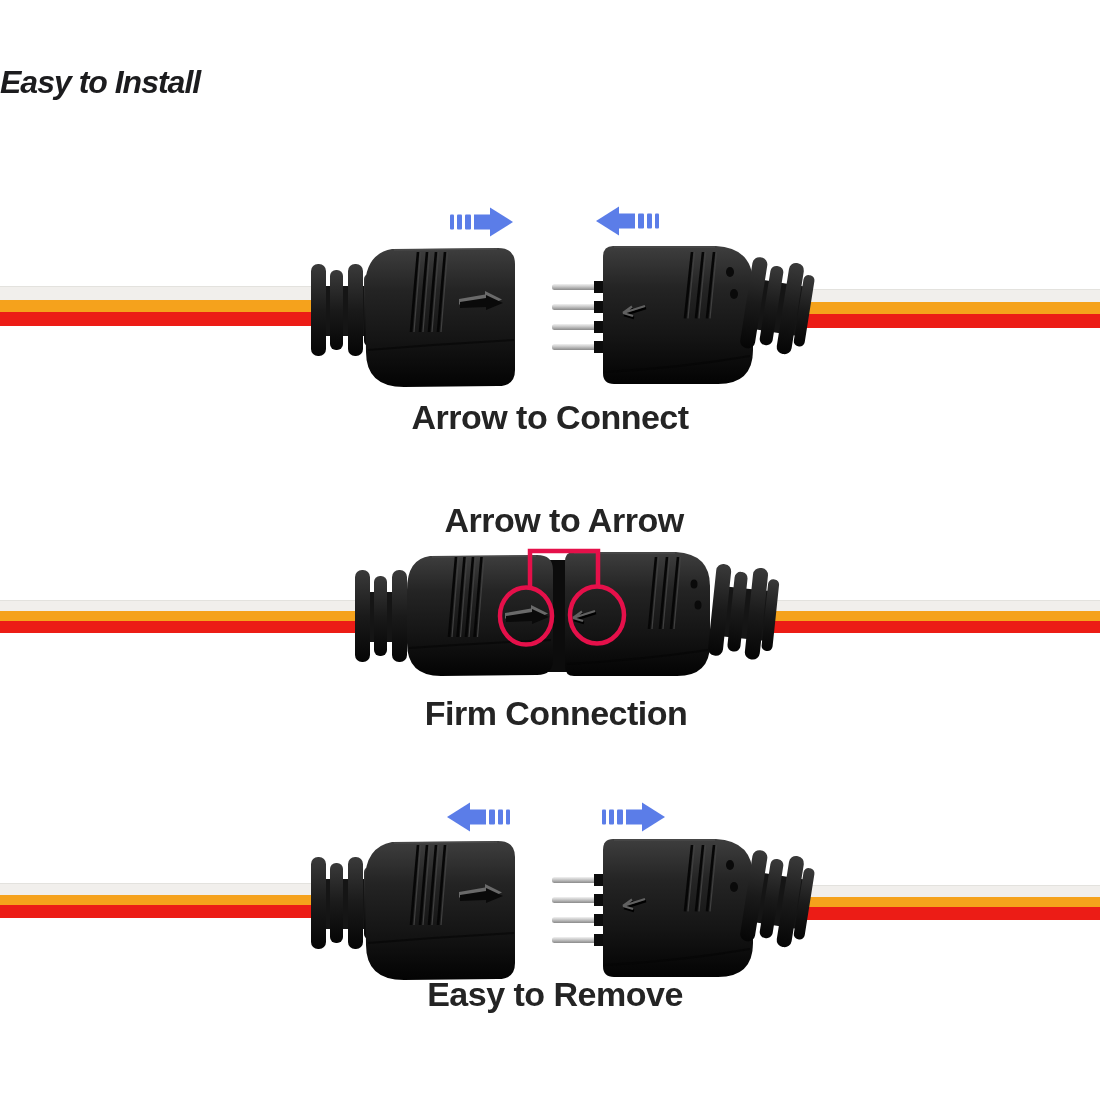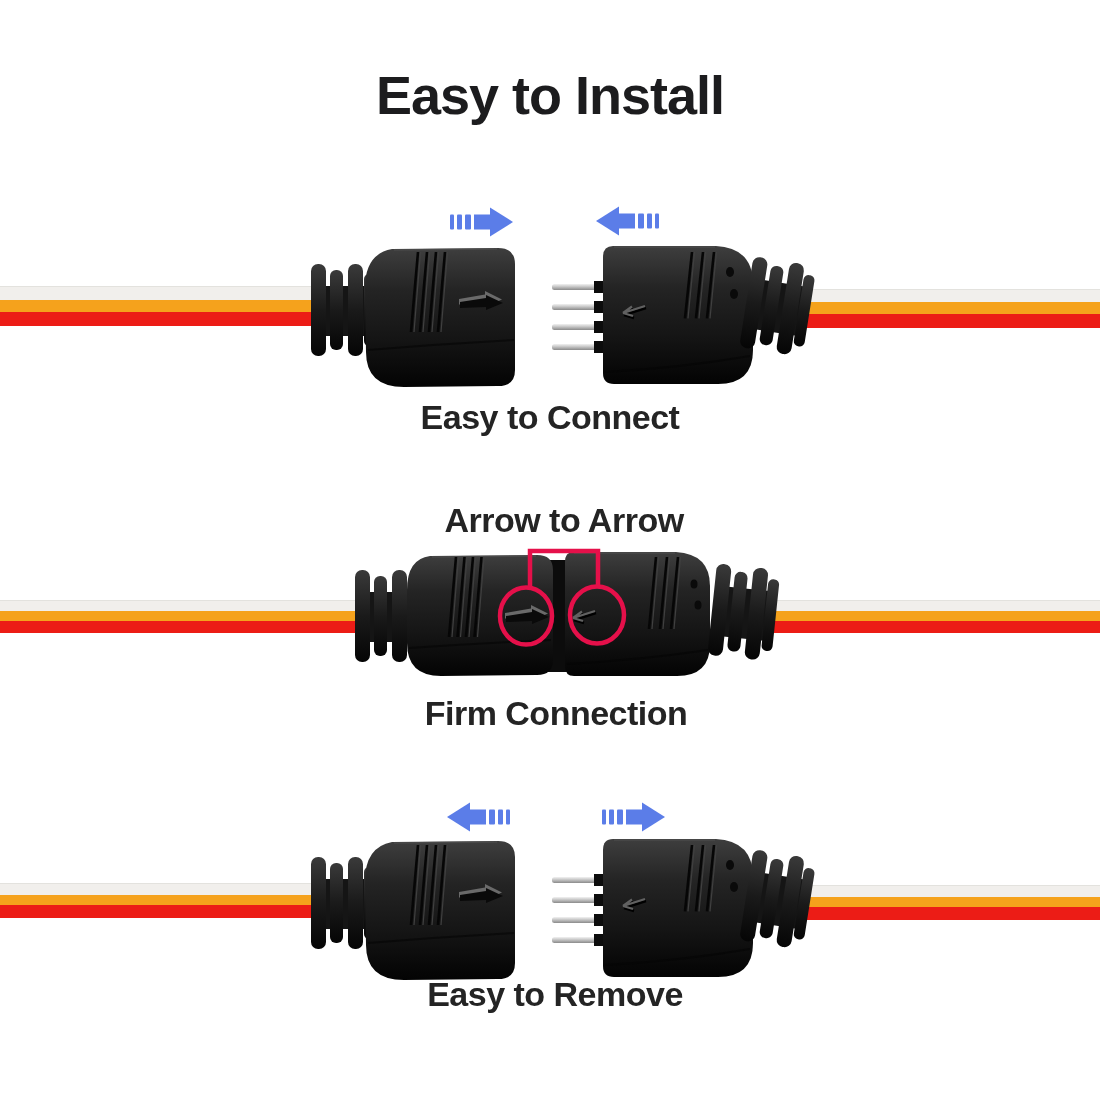--- a/index.html
+++ b/index.html
@@ -1,21 +1,21 @@
 <!DOCTYPE html>
 <html style="--heading: #1c1c1e; --label: #242424; --arrow-blue: #5b7de8; --annotation-red: #e5104a; --wire-white: #f1efec; --wire-orange: #f5a21c; --wire-red: #ec1c16; --connector-black: #1c1c1c;"><head>
 <meta charset="utf-8">
 <title>Easy to Install</title>
 <style>
   html,body{margin:0;padding:0;background:#fff;}
   #page{position:relative;width:1100px;height:1100px;background:#fff;overflow:hidden;
         font-family:"Liberation Sans","DejaVu Sans",sans-serif;}
   #art{position:absolute;left:0;top:0;}
-  .title{position:absolute;left:0;top:64px;width:100%;text-align:center;
-         font-size:54px;font-weight:700;letter-spacing:-1px;color:var(--heading,#1c1c1e);}
+  .title{position:absolute;left:0;top:64px;width:100%;
+         font-size:32px;font-weight:700;letter-spacing:-1px;color:var(--heading,#1c1c1e);font-style:italic;}
   .sec-label{position:absolute;left:0;width:100%;text-align:center;
          font-size:34px;font-weight:700;letter-spacing:-0.5px;color:var(--label,#242424);}
   #lbl-connect{top:398px;}
   #lbl-anno{top:501px;transform:translateX(14px);}
   #lbl-firm{top:694px;transform:translateX(6px);}
   #lbl-remove{top:975px;transform:translateX(5px);}
   .wire-white{fill:var(--wire-white,#f1efec);}
   .wire-orange{fill:var(--wire-orange,#f5a21c);}
   .wire-red{fill:var(--wire-red,#ec1c16);}
   .wire-edge{fill:#e3e2de;}
@@ -182,17 +182,17 @@
         <rect class="wire-white" x="798" y="886" width="302" height="11"></rect>
         <rect class="wire-orange" x="798" y="897" width="302" height="10"></rect>
         <rect class="wire-red" x="798" y="907" width="302" height="13"></rect>
       </g>
       <use href="#pairApart" y="593"></use>
       <use href="#blueArrowR" transform="translate(480,817) scale(-1,1)"></use>
       <use href="#blueArrowR" transform="translate(632,817)"></use>
     </g>
   </svg>
 
-  <div class="sec-label" id="lbl-connect">Easy to Connect</div>
+  <div class="sec-label" id="lbl-connect">Arrow to Connect</div>
   <div class="sec-label" id="lbl-anno">Arrow to Arrow</div>
   <div class="sec-label" id="lbl-firm">Firm Connection</div>
   <div class="sec-label" id="lbl-remove">Easy to Remove</div>
 </div>
 
 </body></html>

